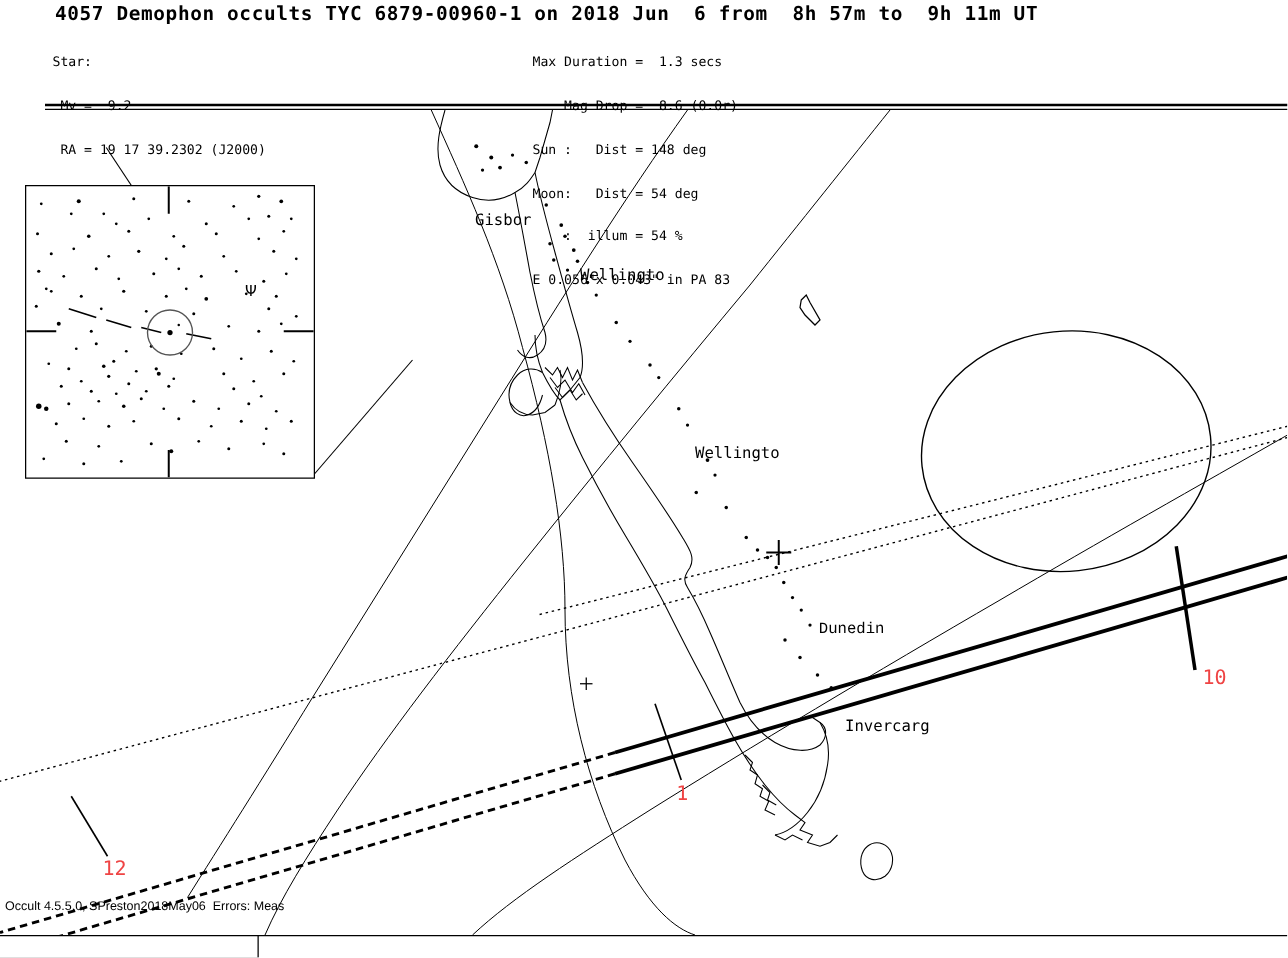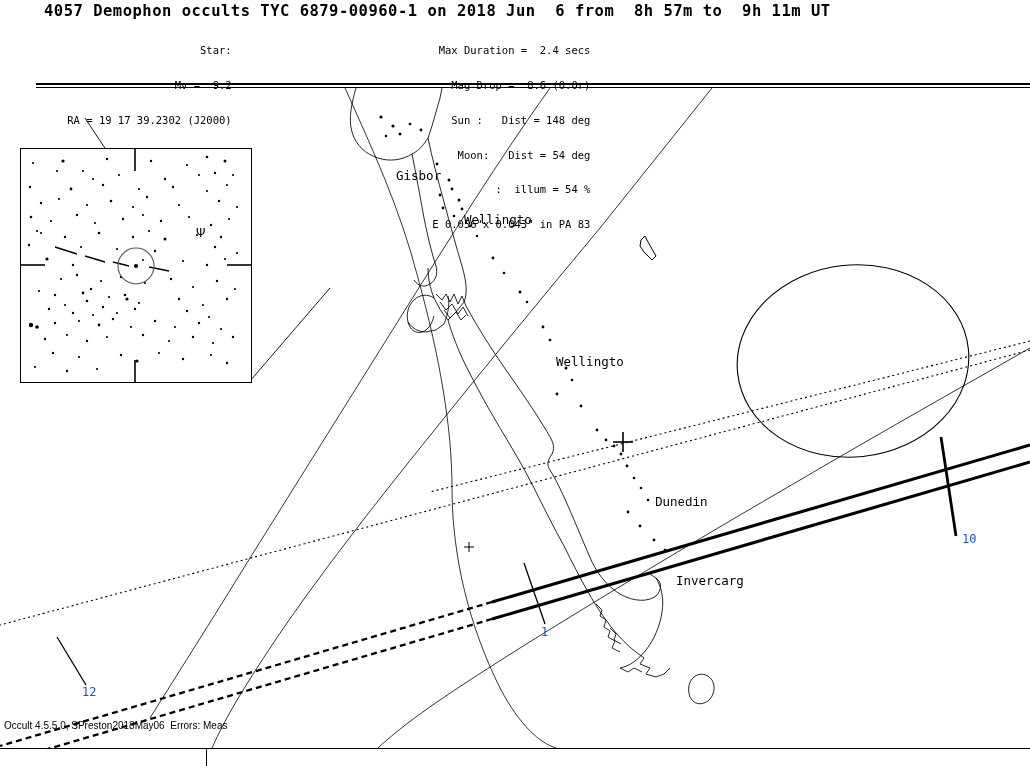--- a/index.html
+++ b/index.html
@@ -36,21 +36,21 @@
   }
   .hdr-col {
     position: absolute;
     font-size: 10.5px;
     line-height: 11.6px;
     white-space: pre;
   }
   #hdr-star  { left: 6px;  top: 22px; }
   #hdr-event { left: 390px; top: 22px; }
   #hdr-ast   { left: 770px; top: 22px; text-align: right; width: 254px;}
-  .hdr-line { white-space: pre; display: block; text-align: right; }
+  .hdr-line { white-space: pre; display: block; }
   #hdr-rule-1 {
     position: absolute;
     left: 0; top: 83px; width: 1030px; height: 2px;
     background: #000;
   }
   #hdr-rule-2 {
     position: absolute;
     left: 0; top: 87px; width: 1030px; height: 1px;
     background: #000;
   }
@@ -78,22 +78,22 @@
   .city-label {
     position: absolute;
     font-family: "DejaVu Sans Mono", "Liberation Mono", monospace;
     font-size: 12.5px;
     color: #000;
     white-space: pre;
   }
   .path-label {
     position: absolute;
     font-family: "DejaVu Sans Mono", "Liberation Mono", monospace;
-    font-size: 12px;
-    color: #1d4ed8;
+    font-size: 16px;
+    color: #ef4444;
     white-space: pre;
   }
 
   
   #footer-rule {
     position: absolute;
     left: 0; top: 748px; width: 1030px; height: 1px;
     background: #000;
   }
   #footer-text {
@@ -128,21 +128,21 @@
     <div class="hdr-col" id="hdr-star">
       <span class="hdr-line">Star:</span>
       <span class="hdr-line"> Mv =  9.2</span>
       <span class="hdr-line"> RA = 19 17 39.2302 (J2000)</span>
       <span class="hdr-line">Dec = -25 34 32.196</span>
       <span class="hdr-line">[of Date: 19 18 47, -25 32 22]</span>
       <span class="hdr-line">  Prediction of 2018 Apr 28.0</span>
     </div>
 
     <div class="hdr-col" id="hdr-event">
-      <span class="hdr-line">Max Duration =  2.4 secs</span>
+      <span class="hdr-line">Max Duration =  1.3 secs</span>
       <span class="hdr-line">    Mag Drop =  8.6 (0.0r)</span>
       <span class="hdr-line">Sun :   Dist = 148 deg</span>
       <span class="hdr-line">Moon:   Dist = 54 deg</span>
       <span class="hdr-line">    :  illum = 54 %</span>
       <span class="hdr-line">E 0.056"x 0.043" in PA 83</span>
     </div>
 
 
     <div id="hdr-rule-1"></div>
     <div id="hdr-rule-2"></div>
@@ -278,21 +278,21 @@
         <line x1="524" y1="475" x2="545" y2="536" stroke-width="1.3"></line>
         <line x1="57" y1="549" x2="86" y2="597" stroke-width="1.3"></line>
       </g>
 
       <g fill="none" stroke="#000" stroke-width="0.9">
         <line x1="85" y1="30" x2="163" y2="148"></line>
         <line x1="250" y1="293" x2="330" y2="200"></line>
       </g>
     </svg>
 
-    <span class="city-label" style="left:396px; top:80px;">Gisbor</span>
+    <span class="city-label" style="left:380px; top:80px;">Gisbor</span>
     <span class="city-label" style="left:464px; top:124px;">Wellingto</span>
     <span class="city-label" style="left:556px; top:266px;">Wellingto</span>
     <span class="city-label" style="left:655px; top:408px;font-family:Liberation Mono, monospace;">Dunedin</span>
     <span class="city-label" style="left:676px; top:470px;margin-top:15px;">Invercarg</span>
 
     <span class="path-label" style="left:962px; top:444px;">10</span>
     <span class="path-label" style="left:541px; top:537px;">1</span>
     <span class="path-label" style="left:82px; top:597px;">12</span>
   </div>
 

